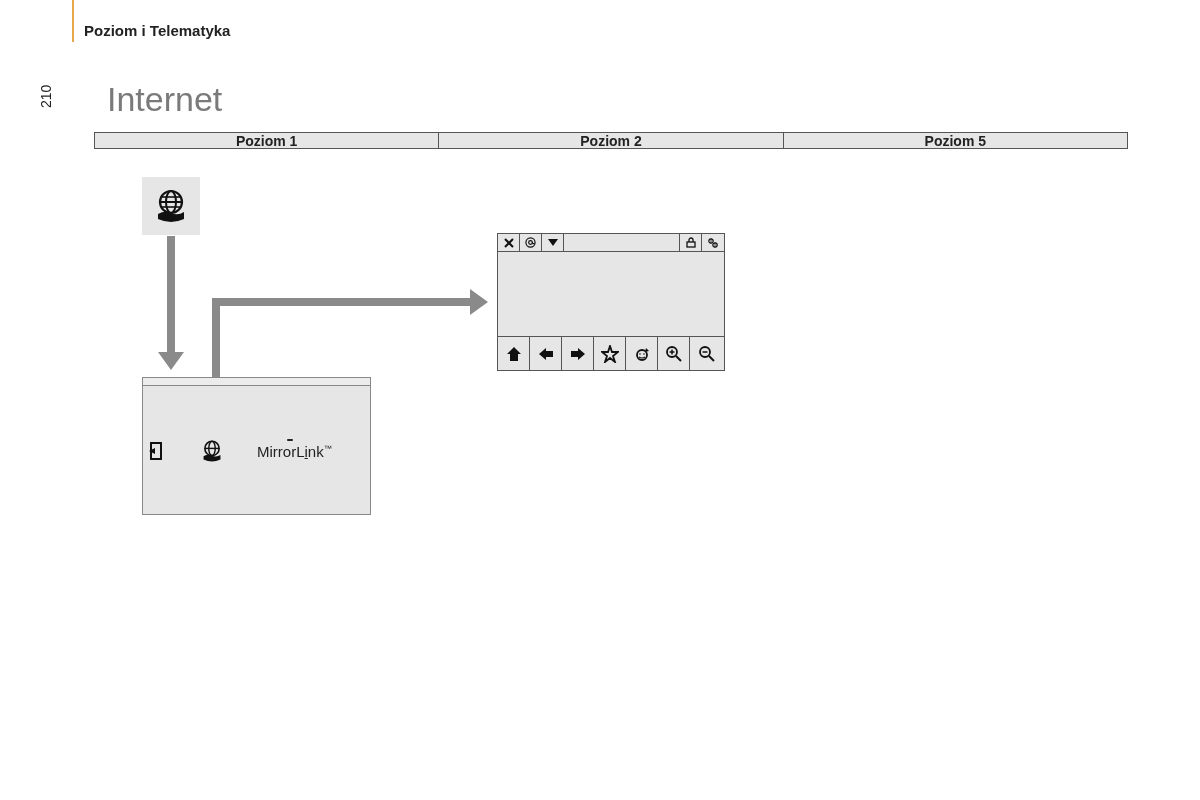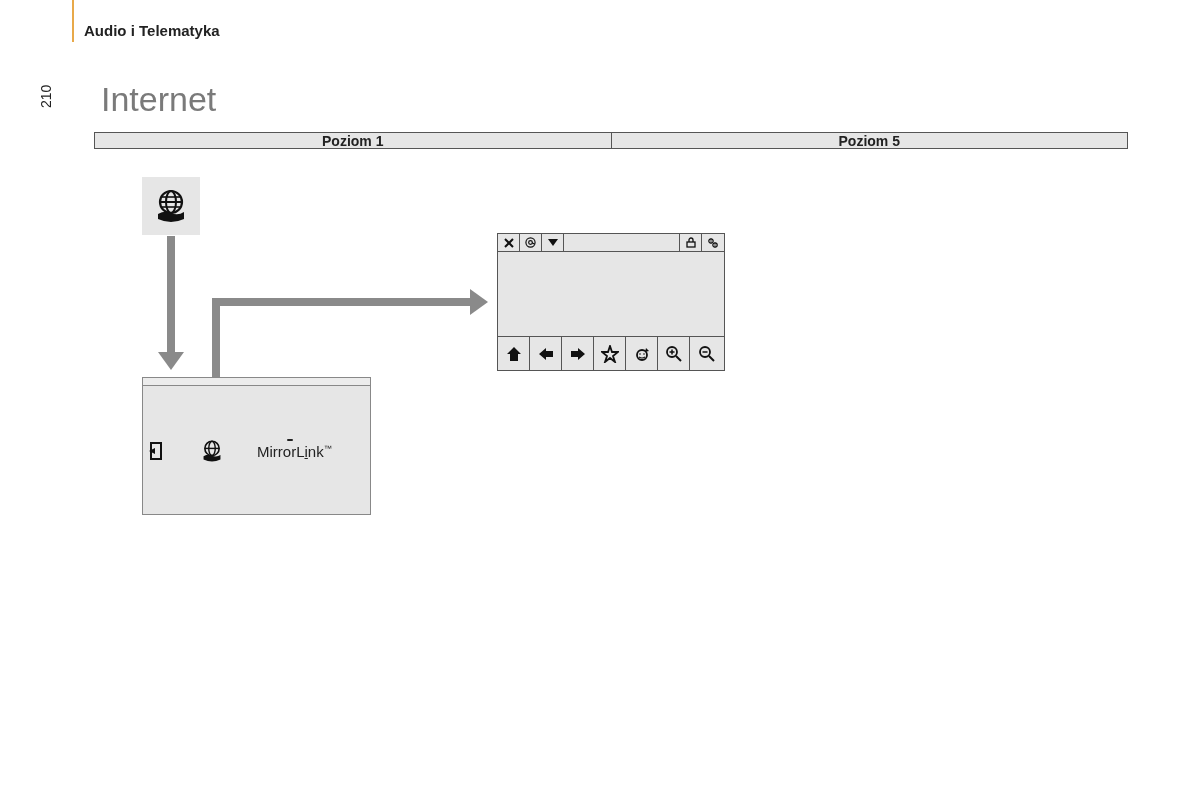--- a/index.html
+++ b/index.html
@@ -31,21 +31,21 @@
     position: absolute;
     left: 38px;
     top: 108px;
     transform: rotate(-90deg);
     transform-origin: left top;
     font-size: 14px;
     color: #222;
   }
   .page-title {
     position: absolute;
-    left: 101px;
+    left: 107px;
     top: 80px;
     font-size: 34px;
     font-weight: 400;
     color: #7a7a7a;
   }
   .level-row {
     position: absolute;
     left: 94px;
     top: 132px;
     width: 1034px;
@@ -163,26 +163,27 @@
   }
   .bb-cell:last-child { border-right: none; }
   .bb-wide { flex: 1; }
 
   svg { display: block; }
 </style>
 </head>
 <body>
 
 <div class="top-rule"></div>
-<div class="section-label">Audio i Telematyka</div>
+<div class="section-label">Poziom i Telematyka</div>
 <div class="page-number">210</div>
 <div class="page-title">Internet</div>
 
 <div class="level-row">
   <div class="level-cell">Poziom 1</div>
+  <div class="level-cell">Poziom 2</div>
   <div class="level-cell">Poziom 5</div>
 </div>
 
 <div class="globe-box">
   <span>
     <svg width="40" height="40" viewBox="0 0 40 40">
       <circle cx="20" cy="16" r="11" fill="none" stroke="#111" stroke-width="2.2"></circle>
       <ellipse cx="20" cy="16" rx="5" ry="11" fill="none" stroke="#111" stroke-width="2"></ellipse>
       <line x1="9" y1="16" x2="31" y2="16" stroke="#111" stroke-width="2"></line>
       <line x1="11" y1="11" x2="29" y2="11" stroke="#111" stroke-width="1.6"></line>

